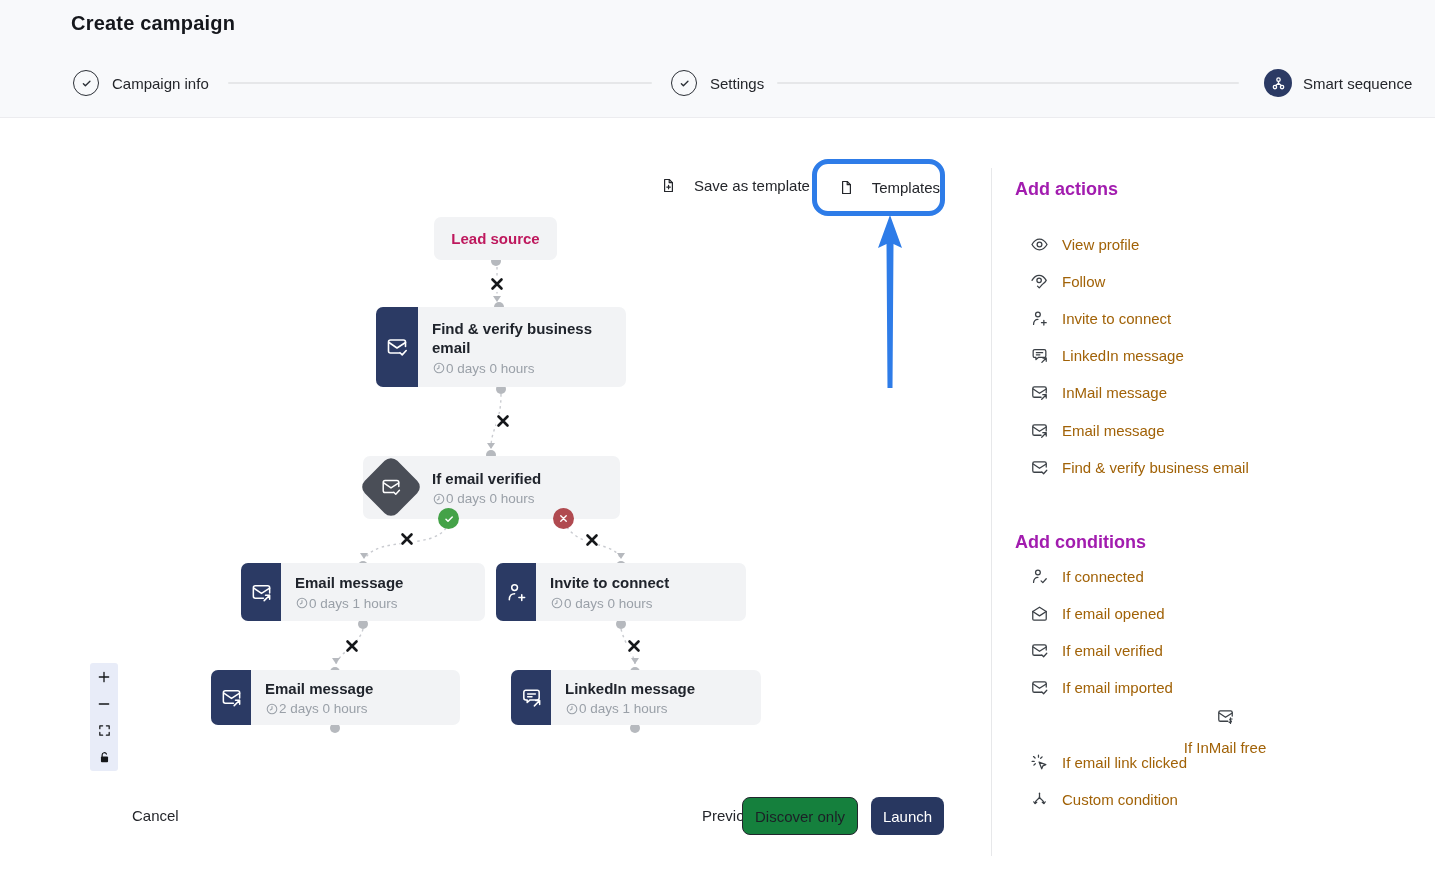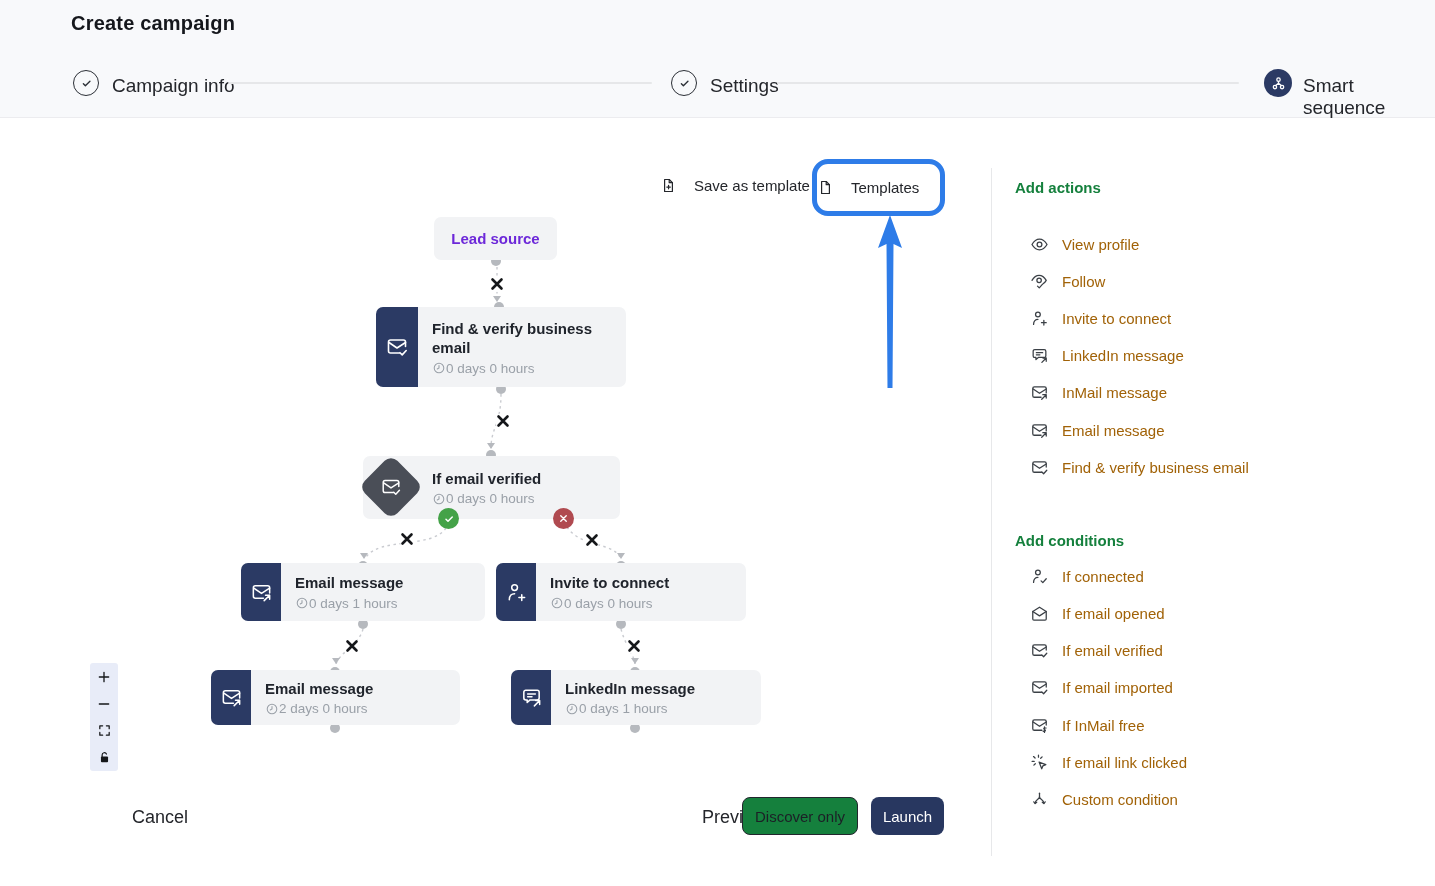--- a/index.html
+++ b/index.html
@@ -9,55 +9,55 @@
     background:#ffffff; color:#23272e;
     position:relative; overflow:hidden;
   }
   .abs { position:absolute; }
 
   
   .header-band { left:0; top:0; width:1435px; height:118px; background:#f8f9fb; border-bottom:1px solid #ececef; }
   .page-title { left:71px; top:12px; font-size:20px; font-weight:700; color:#15171c; letter-spacing:.2px; }
   .step-circle { width:26px; height:26px; border:1.7px solid #2b2f36; border-radius:50%; display:flex; align-items:center; justify-content:center; color:#2b2f36; background:transparent; }
   .step-circle.filled { width:28px; height:28px; border:none; background:#2b3a64; color:#fff; }
-  .step-label { font-size:19px; color:#24262b; }
+  .step-label { font-size:15px; color:#24262b; }
   .step-line { height:2px; background:#e6e7e9; border-radius:1px; }
 
   
   .tool-btn { display:flex; align-items:center; gap:17px; font-size:15px; color:#24262b; cursor:pointer; background:none; border:none; font-family:inherit; }
   .tool-btn svg { color:#24262b; }
-  .tpl-highlight { left:812px; top:159px; width:133px; height:57px; border:5px solid #2e7ce8; border-radius:16px; background:#fff; display:flex; align-items:center; justify-content:flex-start; }
+  .tpl-highlight { left:812px; top:159px; width:133px; height:57px; border:5px solid #2e7ce8; border-radius:16px; background:#fff; display:flex; align-items:center; justify-content:flex-end; }
 
   
   .node { position:absolute; background:#f2f3f5; border-radius:7px; display:flex; align-items:stretch; }
   .node-icon { background:#2b3a64; color:#fff; border-radius:7px 0 0 7px; display:flex; align-items:center; justify-content:center; }
   .node-body { display:flex; flex-direction:column; justify-content:center; gap:3px; padding:8px 14px; }
   .node-title { font-weight:700; font-size:15px; color:#20242c; line-height:1.3; }
   .node-delay { display:flex; align-items:center; font-size:13.5px; color:#9aa0a8; }
   .node-delay svg { flex:0 0 auto; }
-  .lead-node { left:434px; top:217px; width:123px; height:43px; align-items:center; justify-content:center; font-weight:700; font-size:15px; color:#6d28d9; }
+  .lead-node { left:434px; top:217px; width:123px; height:43px; align-items:center; justify-content:center; font-weight:700; font-size:15px; color:#be185d; }
   .diamond { position:absolute; left:5px; top:8px; width:46px; height:46px; background:#4a4e57; border-radius:9px; transform:rotate(45deg); display:flex; align-items:center; justify-content:center; }
   .diamond svg { transform:rotate(-45deg); color:#fff; }
   .badge { position:absolute; width:21px; height:21px; border-radius:50%; bottom:-10px; display:flex; align-items:center; justify-content:center; color:#fff; }
   .badge.yes { left:75px; background:#44a248; }
   .badge.no  { left:190px; background:#b04a50; }
 
   
   .zoom-panel { left:90px; top:663px; width:28px; background:#e8ecf8; border-radius:3px; display:flex; flex-direction:column; }
   .zoom-btn { width:28px; height:27px; display:flex; align-items:center; justify-content:center; color:#15171a; background:transparent; border:none; cursor:pointer; }
 
   
-  .side-heading { left:1015px; font-size:15px; font-weight:700; color:#15803d; }
+  .side-heading { left:1015px; font-size:18px; font-weight:700; color:#a21caf; }
   .side-row { position:absolute; left:1030px; width:390px; height:36px; display:flex; align-items:center; gap:13px; cursor:pointer; }
   .side-row svg { color:#3b4046; flex:0 0 auto; }
   .side-row span { font-size:15px; color:#a16207; }
   .v-divider { left:991px; top:168px; width:1px; height:688px; background:#e7e8ea; }
 
   
-  .link-btn { font-size:18px; color:#24262b; background:none; border:none; cursor:pointer; font-family:inherit; }
+  .link-btn { font-size:15px; color:#24262b; background:none; border:none; cursor:pointer; font-family:inherit; }
   .btn-outline { left:742px; top:797px; width:116px; height:38px; border:1.3px solid #23262e; border-radius:8px; background:#15803d; font-size:15px; color:#1c1f26; font-family:inherit; cursor:pointer; }
   .btn-primary { left:871px; top:797px; width:73px; height:38px; border:none; border-radius:8px; background:#283760; color:#fff; font-size:15px; font-family:inherit; cursor:pointer; }
 
   svg.ic { display:block; }
 </style>
 </head>
 <body>
 
 <div class="abs header-band">
   <div class="abs page-title">Create campaign</div>
@@ -419,21 +419,21 @@
   <span>If email verified</span>
 </div>
 <div class="side-row" style="top:669px;">
   <svg class="ic" width="19" height="19" viewBox="0 0 24 24" fill="none" stroke="currentColor" stroke-width="1.6" stroke-linecap="round" stroke-linejoin="round">
       <path d="M20.5 11.5 V7 a2 2 0 0 0 -2 -2 h-13 a2 2 0 0 0 -2 2 v9 a2 2 0 0 0 2 2 h9"></path>
       <path d="M4 7.5 l8 5.5 8.5 -5.5"></path>
       <path d="M15 17.7 l2.2 2.2 4 -4.4"></path>
     </svg>
   <span>If email imported</span>
 </div>
-<div class="side-row" style="top:707px;">
+<div class="side-row" style="top:707px;flex-direction:column;">
   <svg class="ic" width="19" height="19" viewBox="0 0 24 24" fill="none" stroke="currentColor" stroke-width="1.6" stroke-linecap="round" stroke-linejoin="round">
       <path d="M20.5 11.5 V7 a2 2 0 0 0 -2 -2 h-13 a2 2 0 0 0 -2 2 v9 a2 2 0 0 0 2 2 h9.5"></path>
       <path d="M4 7.5 l8 5.5 8.5 -5.5"></path>
       <path d="M18.3 13.8 v7 M20.2 15.2 c-2.4 -1 -3.8 0.9 -1.8 1.9 c2 1 0.8 3 -1.9 1.9"></path>
     </svg>
   <span>If InMail free</span>
 </div>
 <div class="side-row" style="top:744px;">
   <svg class="ic" width="19" height="19" viewBox="0 0 24 24" fill="none" stroke="currentColor" stroke-width="1.6" stroke-linecap="round" stroke-linejoin="round">
       <path d="M11.5 11.5 l8.5 3.2 -3.7 1.5 -1.5 3.7 z"></path>

